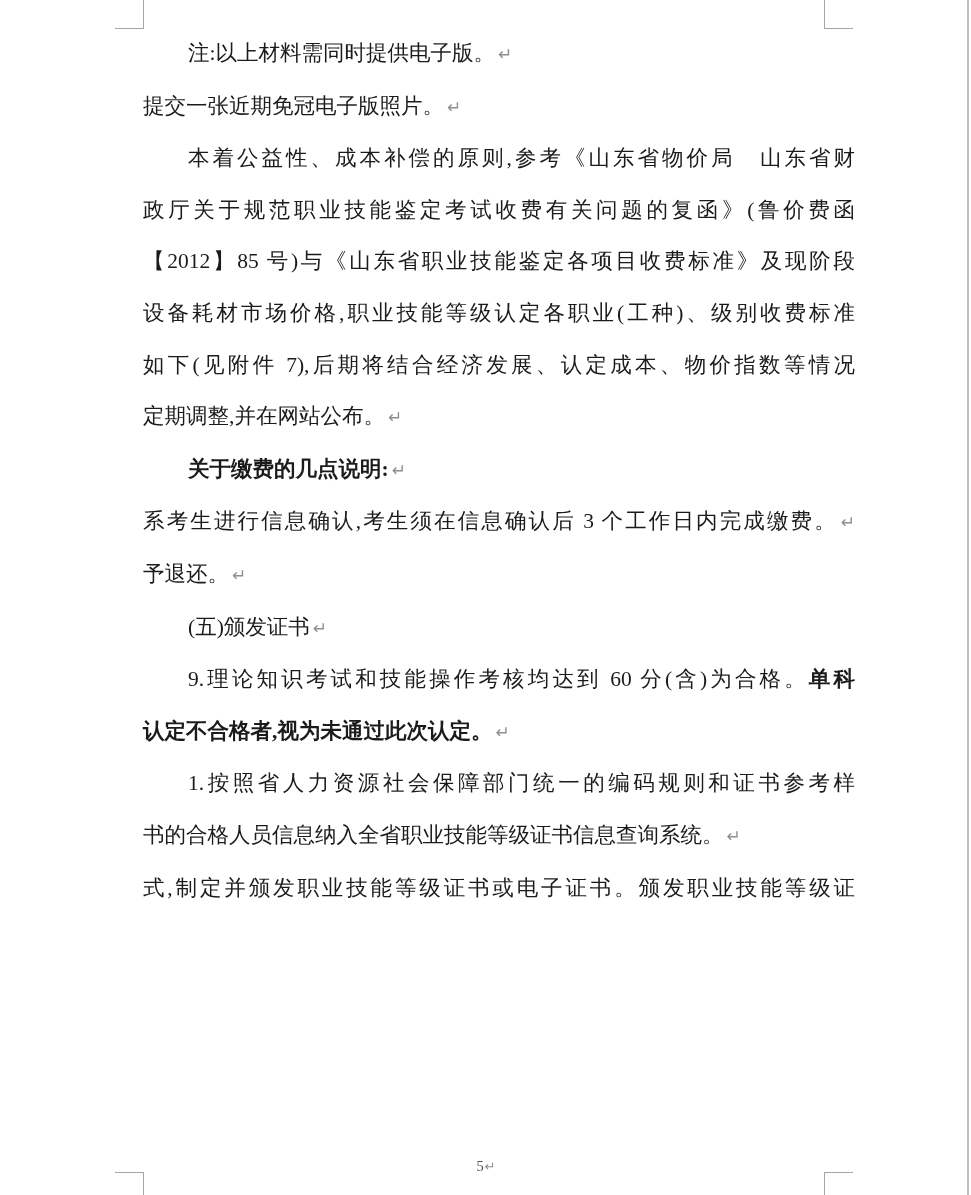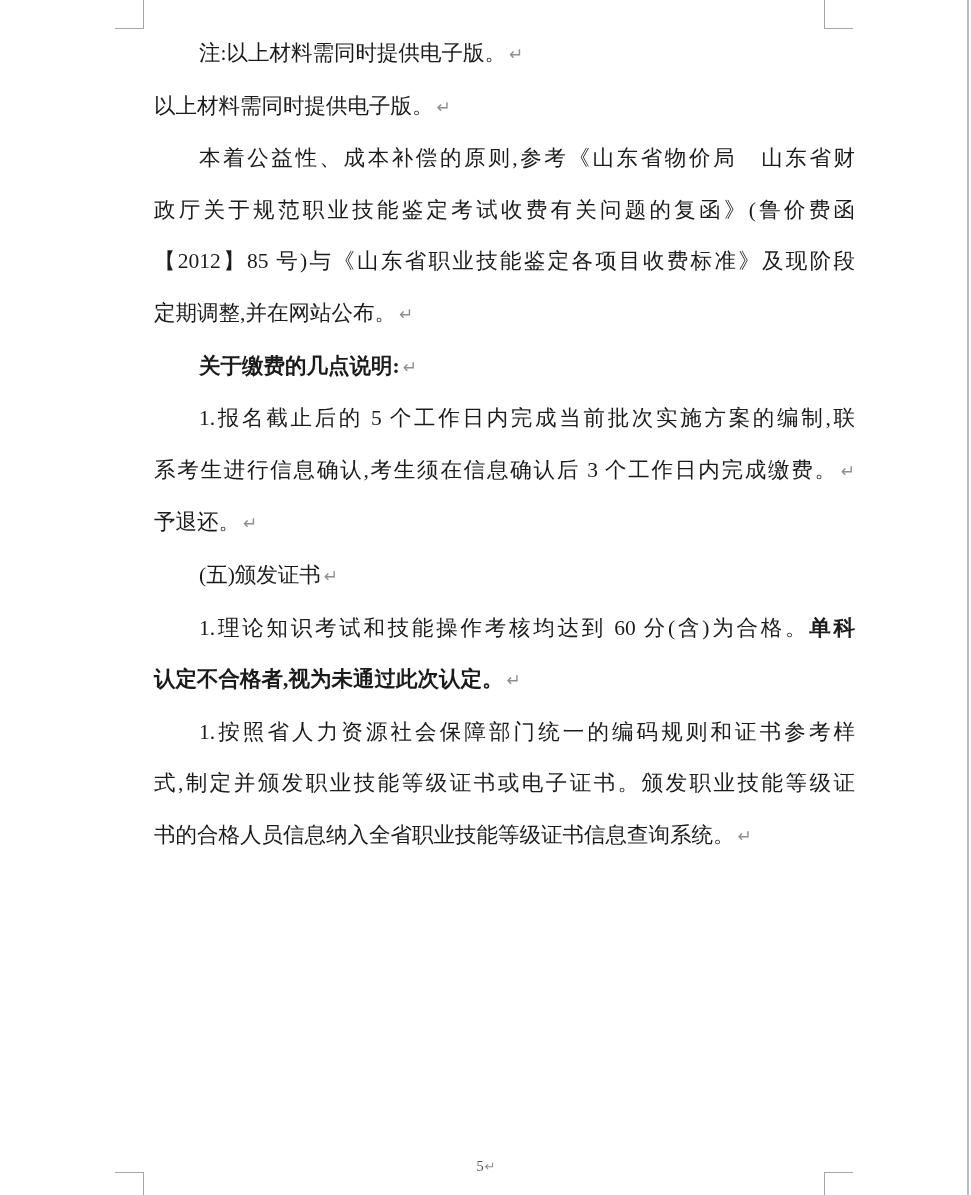--- a/index.html
+++ b/index.html
@@ -16,21 +16,21 @@
   .crop{position:absolute;width:28px;height:28px;}
   .crop.tl{left:115px;top:0;border-right:1px solid #a6a6a6;border-bottom:1px solid #a6a6a6;}
   .crop.tr{left:824px;top:0;border-left:1px solid #a6a6a6;border-bottom:1px solid #a6a6a6;}
   .crop.bl{left:115px;top:1172px;height:23px;border-right:1px solid #a6a6a6;border-top:1px solid #a6a6a6;}
   .crop.br{left:824px;top:1172px;height:23px;border-left:1px solid #a6a6a6;border-top:1px solid #a6a6a6;}
 
   .text-body{
     position:absolute;left:143px;top:28px;width:712px;
     font-size:21.5px;line-height:51.6px;color:#1b1b1b;
   }
-  .line{white-space:nowrap;margin-left:11px;}
+  .line{white-space:nowrap;}
   .line.indent{padding-left:45px;}
   .line.full{
     white-space:normal;
     text-align:justify;text-align-last:justify;
     -moz-text-align-last:justify;
     text-justify:inter-character;
   }
   .run.bold{font-weight:bold;}
   .pilcrow{
     color:#8f8f8f;
@@ -48,32 +48,33 @@
 
 <div class="crop tl"></div>
 <div class="crop tr"></div>
 <div class="crop bl"></div>
 <div class="crop br"></div>
 
 <div class="page-edge"></div>
 
 <div class="text-body">
     <div class="line indent"><span class="run">注:以上材料需同时提供电子版。</span><span class="pilcrow">↵</span></div>
-    <div class="line"><span class="run">以上材料需同时提供电子版。</span><span class="pilcrow">↵</span></div>
+    <div class="line"><span class="run">提交一张近期免冠电子版照片。</span><span class="pilcrow">↵</span></div>
     <div class="line full indent"><span class="run">本着公益性、成本补偿的原则,参考《山东省物价局　山东省财</span></div>
     <div class="line full"><span class="run">政厅关于规范职业技能鉴定考试收费有关问题的复函》(鲁价费函</span></div>
     <div class="line full"><span class="run">【2012】85 号)与《山东省职业技能鉴定各项目收费标准》及现阶段</span></div>
+    <div class="line full"><span class="run">设备耗材市场价格,职业技能等级认定各职业(工种)、级别收费标准</span></div>
+    <div class="line full"><span class="run">如下(见附件 7),后期将结合经济发展、认定成本、物价指数等情况</span></div>
     <div class="line"><span class="run">定期调整,并在网站公布。</span><span class="pilcrow">↵</span></div>
     <div class="line indent"><span class="run bold">关于缴费的几点说明:</span><span class="pilcrow">↵</span></div>
-    <div class="line full indent"><span class="run">1.报名截止后的 5 个工作日内完成当前批次实施方案的编制,联</span></div>
     <div class="line full"><span class="run">系考生进行信息确认,考生须在信息确认后 3 个工作日内完成缴费。</span><span class="pilcrow">↵</span></div>
     <div class="line"><span class="run">予退还。</span><span class="pilcrow">↵</span></div>
     <div class="line indent"><span class="run">(五)颁发证书</span><span class="pilcrow">↵</span></div>
-    <div class="line full indent"><span class="run">1.理论知识考试和技能操作考核均达到 60 分(含)为合格。</span><span class="run bold">单科</span></div>
+    <div class="line full indent"><span class="run">9.理论知识考试和技能操作考核均达到 60 分(含)为合格。</span><span class="run bold">单科</span></div>
     <div class="line"><span class="run bold">认定不合格者,视为未通过此次认定。</span><span class="pilcrow">↵</span></div>
     <div class="line full indent"><span class="run">1.按照省人力资源社会保障部门统一的编码规则和证书参考样</span></div>
+    <div class="line"><span class="run">书的合格人员信息纳入全省职业技能等级证书信息查询系统。</span><span class="pilcrow">↵</span></div>
     <div class="line full"><span class="run">式,制定并颁发职业技能等级证书或电子证书。颁发职业技能等级证</span></div>
-    <div class="line"><span class="run">书的合格人员信息纳入全省职业技能等级证书信息查询系统。</span><span class="pilcrow">↵</span></div>
   </div>
 
 <div class="page-footer">
   <span>5</span><span class="pilcrow">↵</span>
 </div>
 
 </body></html>

